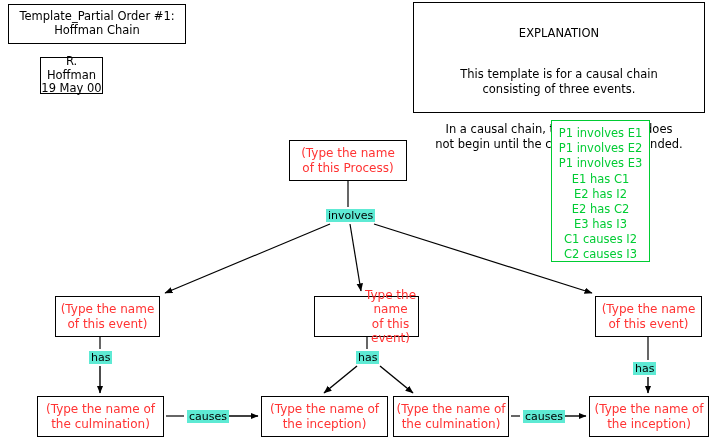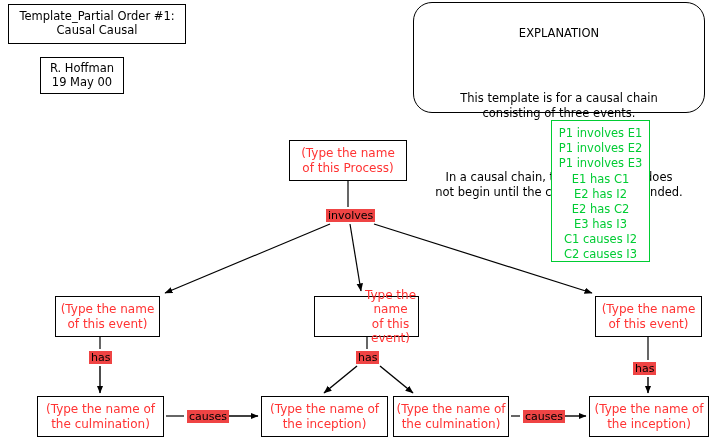--- a/index.html
+++ b/index.html
@@ -57,44 +57,42 @@
   
   #title-box {
     left: 8px;
     top: 4px;
     width: 178px;
     height: 40px;
   }
   #author-box {
     left: 40px;
     top: 57px;
-    width: 84px;
+    width: 63px;
     height: 37px;
   }
   #explanation-box {
     left: 413px;
     top: 2px;
     width: 292px;
     height: 111px;
     display: block;
     padding: 8px 10px 13px 10px;
     font-size: 11.5px;
     line-height: 1.28;
     color: #000000;
-    border-radius: 19px;
   }
   #explanation-box .exp-title {
     text-align: center;
     margin-bottom: 12px;
   }
   #explanation-box .exp-para {
     text-align: center;
     margin-bottom: 11px;
     white-space: pre-line;
-    margin-top: 24px;
   }
   #explanation-box .exp-para:last-child { margin-bottom: 0; }
 
   
   #propositions-box {
     left: 551px;
     top: 120px;
     width: 99px;
     height: 142px;
     display: block;
@@ -110,21 +108,21 @@
   #culmination-1   { left: 37px;  top: 396px; width: 127px; height: 41px; }
   #inception-1     { left: 261px; top: 396px; width: 127px; height: 41px; }
   #culmination-2   { left: 393px; top: 396px; width: 116px; height: 41px; }
   #inception-2     { left: 589px; top: 396px; width: 120px; height: 41px; }
 
   
   .link-label {
     position: absolute;
     font-size: 11px;
     color: #000000;
-    background: #ef4444;
+    background: #5eead4;
     padding: 0 2px;
     white-space: nowrap;
   }
   #label-involves  { left: 326px; top: 209px; }
   #label-has-1     { left: 89px;  top: 351px; }
   #label-has-2     { left: 356px; top: 351px; }
   #label-has-3     { left: 633px; top: 362px; }
   #label-causes-1  { left: 187px; top: 410px; }
   #label-causes-2  { left: 523px; top: 410px; }
 </style>
@@ -163,21 +161,21 @@
     <line x1="648" y1="377" x2="648" y2="393" stroke="#000" stroke-width="1.4" marker-end="url(#arrowhead)"></line>
 
     <line x1="166" y1="416" x2="184" y2="416" stroke="#000" stroke-width="1.2"></line>
     <line x1="224" y1="416" x2="258" y2="416" stroke="#000" stroke-width="1.4" marker-end="url(#arrowhead)"></line>
 
     <line x1="511" y1="416" x2="520" y2="416" stroke="#000" stroke-width="1.2"></line>
     <line x1="560" y1="416" x2="586" y2="416" stroke="#000" stroke-width="1.4" marker-end="url(#arrowhead)"></line>
   </svg>
 
   <div class="node node-black" id="title-box">Template_Partial Order #1:
-Causal Causal</div>
+Hoffman Chain</div>
 
   <div class="node node-black" id="author-box">R. Hoffman
 19 May 00</div>
 
   <div class="node" id="explanation-box">
     <div class="exp-title">EXPLANATION</div>
     <div class="exp-para">This template is for a causal chain
 consisting of three events.</div>
     <div class="exp-para">In a causal chain, the effect event does
 not begin until the cause event has ended.</div>

